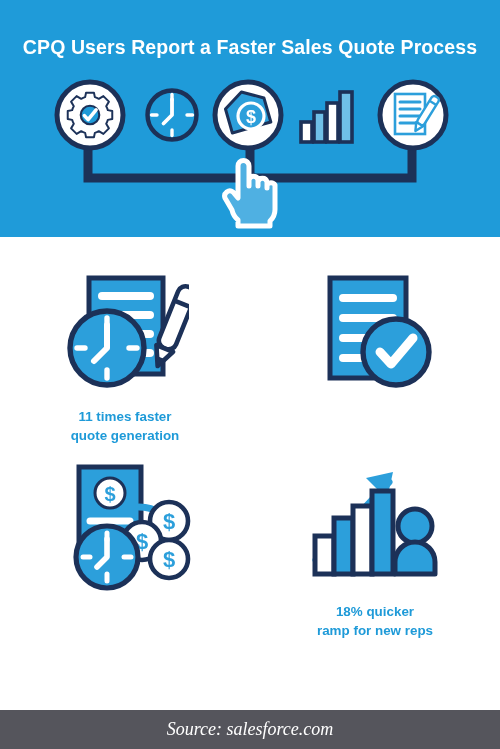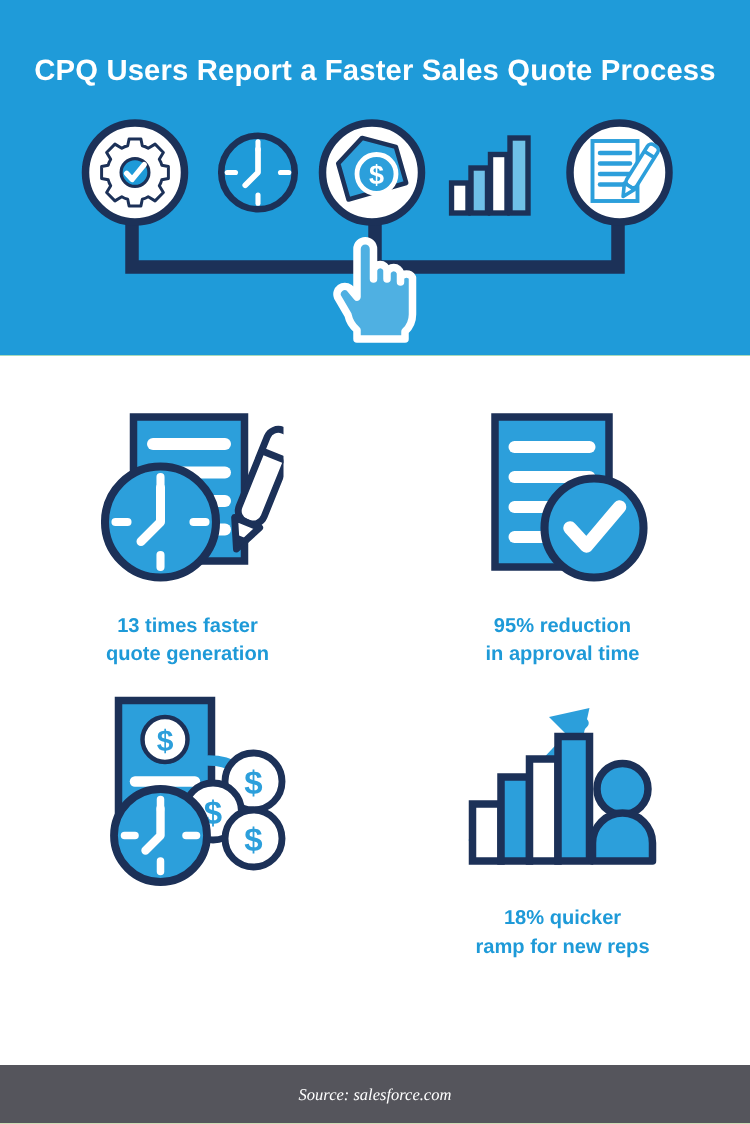--- a/index.html
+++ b/index.html
@@ -8,21 +8,21 @@
     padding: 0;
     background: #ffffff;
   }
   body {
     font-family: "Liberation Sans", sans-serif;
   }
   #page {
     position: relative;
     width: 500px;
     height: 749px;
-    background: #84cc16;
+    background: #bef264;
     overflow: hidden;
   }
 
   
   .header {
     position: absolute;
     left: 0;
     top: 0;
     width: 500px;
     height: 237px;
@@ -100,21 +100,21 @@
     top: 710px;
     width: 500px;
     height: 39px;
     background: #55555C;
     display: flex;
     align-items: center;
     justify-content: center;
   }
   .footer-text {
     color: #ffffff;
-    font-size: 11px;
+    font-size: 18px;
     font-style: italic;
     font-family: "Liberation Serif", serif;
   }
 </style>
 </head>
 <body>
 
 <div id="page">
 
   <div class="header">
@@ -253,40 +253,38 @@
           <circle cx="46" cy="78" r="37" fill="#2C9FDB" stroke="#1C3158" stroke-width="5.4"></circle>
           <g stroke="#FFFFFF" stroke-width="5.4" stroke-linecap="round">
             <line x1="46" y1="48" x2="46" y2="56"></line>
             <line x1="46" y1="100" x2="46" y2="108"></line>
             <line x1="16" y1="78" x2="24" y2="78"></line>
             <line x1="68" y1="78" x2="76" y2="78"></line>
           </g>
           <path d="M 46 55 L 46 78 L 33 91" fill="none" stroke="#FFFFFF" stroke-width="6" stroke-linecap="round" stroke-linejoin="round"></path>
         </svg>
       </div>
-      <div class="cell-caption">13 times faster
+      <div class="cell-caption">11 times faster
 quote generation</div>
     </div>
 
     <div class="cell cell-r1c2">
       <div class="cell-art">
         <svg width="118" height="120" viewBox="0 0 118 120">
           <rect x="14" y="6" width="76" height="100" fill="#2C9FDB" stroke="#1C3158" stroke-width="5"></rect>
           <g stroke="#FFFFFF" stroke-width="8" stroke-linecap="round">
             <line x1="27" y1="26" x2="77" y2="26"></line>
             <line x1="27" y1="46" x2="77" y2="46"></line>
             <line x1="27" y1="66" x2="77" y2="66"></line>
             <line x1="27" y1="86" x2="77" y2="86"></line>
           </g>
           <circle cx="80" cy="80" r="33" fill="#2C9FDB" stroke="#1C3158" stroke-width="5.4"></circle>
           <path d="M 64 80 L 75 92 L 97 66" fill="none" stroke="#FFFFFF" stroke-width="9" stroke-linecap="round" stroke-linejoin="round"></path>
         </svg>
       </div>
-      <div class="cell-caption">95% reduction
-in approval time</div>
     </div>
 
     <div class="cell cell-r2c1">
       <div class="cell-art">
         <svg width="132" height="128" viewBox="0 0 132 128">
 
           <rect x="20" y="4" width="62" height="84" fill="#2C9FDB" stroke="#1C3158" stroke-width="5"></rect>
           <circle cx="51" cy="30" r="15" fill="#FFFFFF" stroke="#1C3158" stroke-width="3"></circle>
           <text x="51" y="37.5" text-anchor="middle" font-family="'Liberation Sans', sans-serif" font-size="20" font-weight="bold" fill="#2C9FDB">$</text>
           <g stroke="#FFFFFF" stroke-width="7" stroke-linecap="round">

